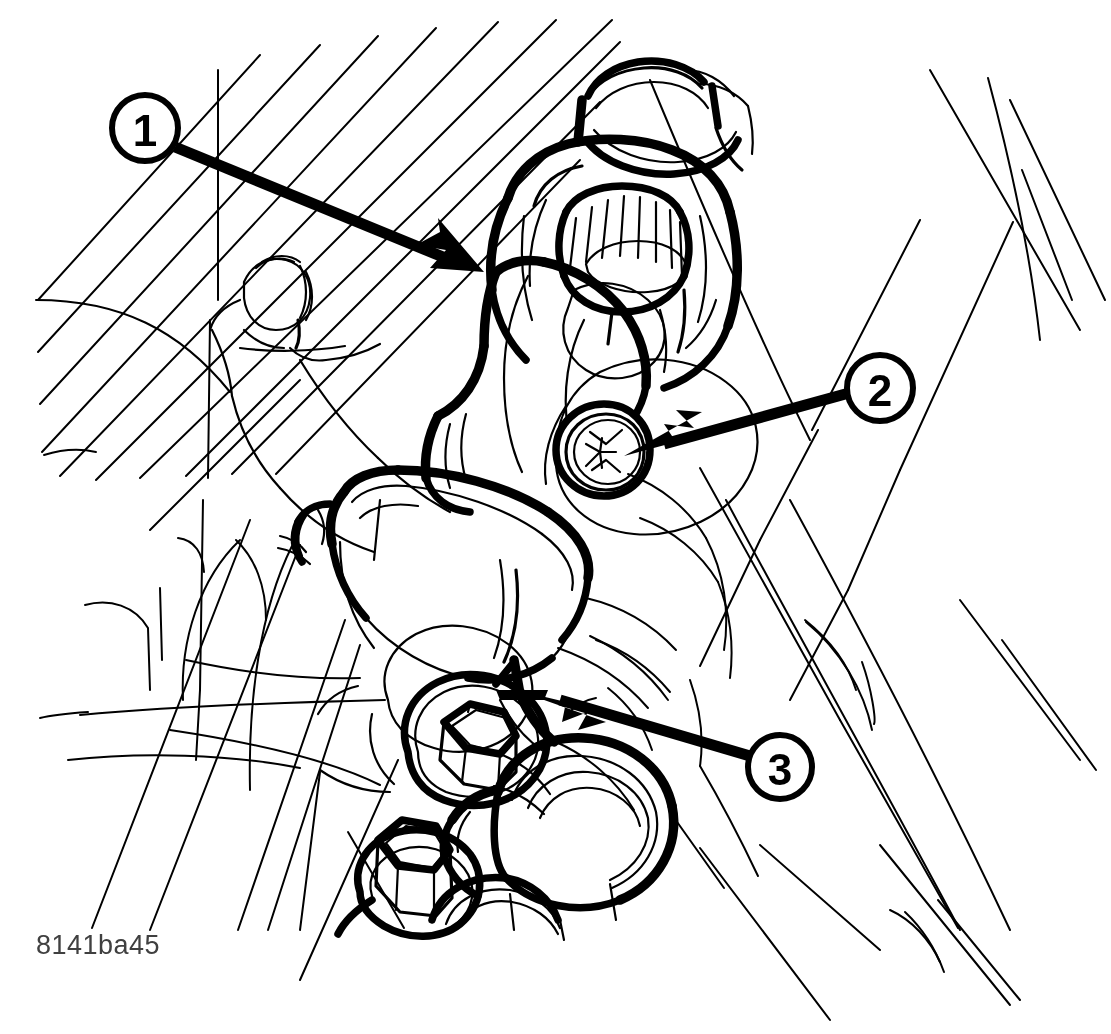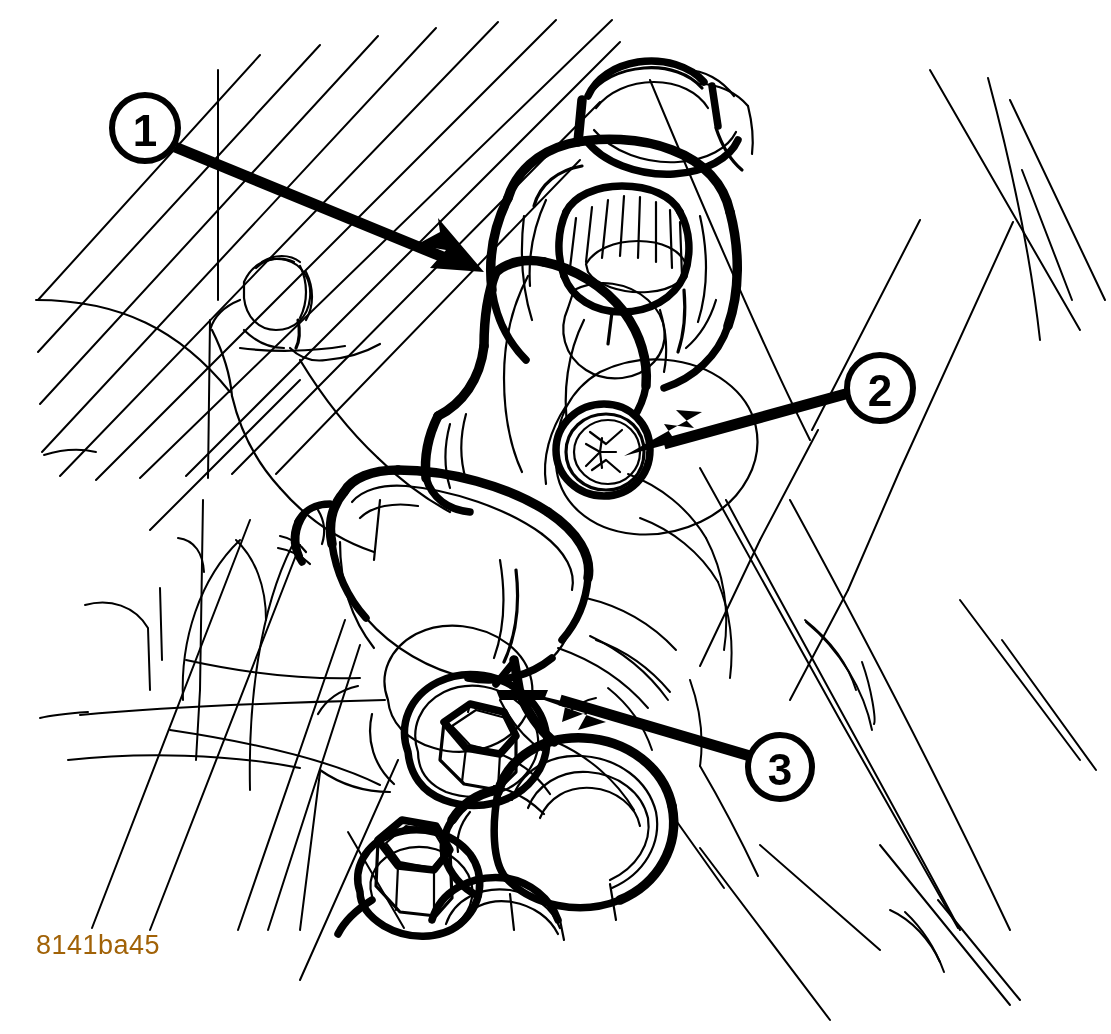--- a/index.html
+++ b/index.html
@@ -30,21 +30,21 @@
     display: block;
   }
   .caption {
     position: absolute;
     left: 36px;
     top: 930px;
     font-family: "Liberation Sans", sans-serif;
     font-size: 27px;
     font-weight: 400;
     letter-spacing: 0.5px;
-    color: #a16207;
+    color: #404040;
     white-space: nowrap;
   }
   
   .bg-thin   { fill: none; stroke: #000; stroke-width: 2.0; stroke-linecap: round; stroke-linejoin: round; }
   .det-thin  { fill: none; stroke: #000; stroke-width: 2.2; stroke-linecap: round; stroke-linejoin: round; }
   .part-med  { fill: none; stroke: #000; stroke-width: 3.2; stroke-linecap: round; stroke-linejoin: round; }
   .part-bold { fill: none; stroke: #000; stroke-width: 7.5; stroke-linecap: round; stroke-linejoin: round; }
   .part-xb   { fill: none; stroke: #000; stroke-width: 9.5; stroke-linecap: round; stroke-linejoin: round; }
   .fillwhite { fill: #ffffff; stroke: #000; stroke-width: 7.5; stroke-linecap: round; stroke-linejoin: round; }
   .fillwhite-med { fill: #ffffff; stroke: #000; stroke-width: 3.2; stroke-linecap: round; stroke-linejoin: round; }

